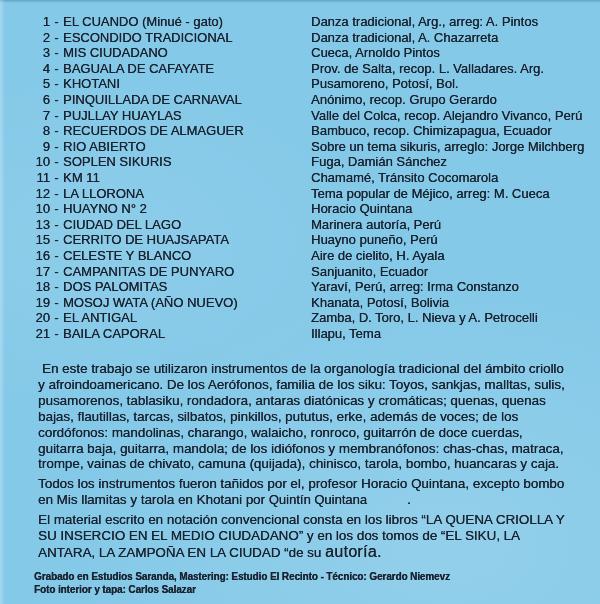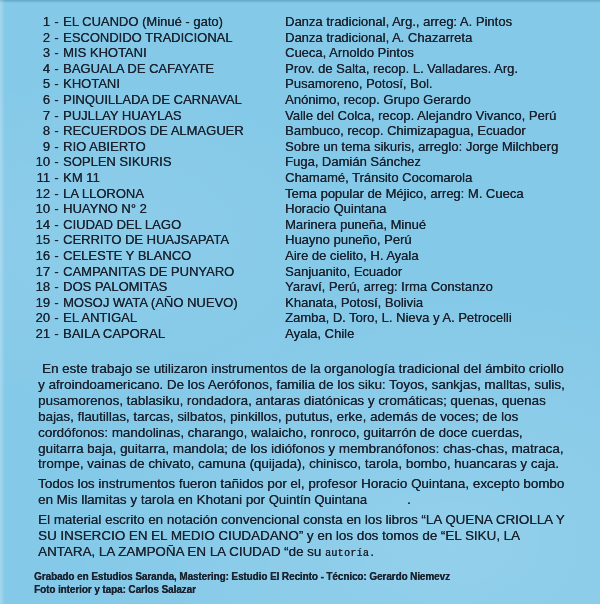--- a/index.html
+++ b/index.html
@@ -27,34 +27,34 @@
 
   
   .tracklist{
     position:absolute;top:14px;left:20px;right:6px;
     font-size:13px;line-height:15.6px;
   }
   .track-row{display:flex;white-space:nowrap;}
   .t-num{width:30px;text-align:right;flex:none;}
   .t-dash{width:13px;text-align:center;flex:none;}
   .t-title{width:222px;flex:none;}
-  .t-desc{flex:1;min-width:0;}
+  .t-desc{flex:1;min-width:0;margin-left:26px;}
 
   
   .body-text{
     position:absolute;top:357px;left:34px;width:541px;
     font-size:13.4px;line-height:15.9px;
   }
   .para{margin:4px;}
   .para.indent{text-indent:4px;}
   .alt-name{font-size:13px;}
   .stray{padding-left:40px;}
   .autoria{
-    font-family:Liberation Mono, monospace;
-    font-size:10px;letter-spacing:.3px;
+    font-family:Liberation Sans, sans-serif;
+    font-size:16px;letter-spacing:.3px;
   }
 
   
   .credits{
     position:absolute;left:34px;top:571px;
     font-size:10.4px;line-height:12.6px;font-weight:700;
     letter-spacing:-0.1px;
     transform:scaleX(0.96);transform-origin:left center;
     white-space:nowrap;
   }
@@ -73,21 +73,21 @@
       </div>
       <div class="track-row">
         <span class="t-num">2</span>
         <span class="t-dash">-</span>
         <span class="t-title">ESCONDIDO TRADICIONAL</span>
         <span class="t-desc">Danza tradicional, A. Chazarreta</span>
       </div>
       <div class="track-row">
         <span class="t-num">3</span>
         <span class="t-dash">-</span>
-        <span class="t-title">MIS KHOTANI</span>
+        <span class="t-title">MIS CIUDADANO</span>
         <span class="t-desc">Cueca, Arnoldo Pintos</span>
       </div>
       <div class="track-row">
         <span class="t-num">4</span>
         <span class="t-dash">-</span>
         <span class="t-title">BAGUALA DE CAFAYATE</span>
         <span class="t-desc">Prov. de Salta, recop. L. Valladares. Arg.</span>
       </div>
       <div class="track-row">
         <span class="t-num">5</span>
@@ -137,24 +137,24 @@
         <span class="t-title">LA LLORONA</span>
         <span class="t-desc">Tema popular de Méjico, arreg: M. Cueca</span>
       </div>
       <div class="track-row">
         <span class="t-num">10</span>
         <span class="t-dash">-</span>
         <span class="t-title">HUAYNO N° 2</span>
         <span class="t-desc">Horacio Quintana</span>
       </div>
       <div class="track-row">
-        <span class="t-num">14</span>
+        <span class="t-num">13</span>
         <span class="t-dash">-</span>
         <span class="t-title">CIUDAD DEL LAGO</span>
-        <span class="t-desc">Marinera puneña, Minué</span>
+        <span class="t-desc">Marinera autoría, Perú</span>
       </div>
       <div class="track-row">
         <span class="t-num">15</span>
         <span class="t-dash">-</span>
         <span class="t-title">CERRITO DE HUAJSAPATA</span>
         <span class="t-desc">Huayno puneño, Perú</span>
       </div>
       <div class="track-row">
         <span class="t-num">16</span>
         <span class="t-dash">-</span>
@@ -182,21 +182,21 @@
       <div class="track-row">
         <span class="t-num">20</span>
         <span class="t-dash">-</span>
         <span class="t-title">EL ANTIGAL</span>
         <span class="t-desc">Zamba, D. Toro, L. Nieva y A. Petrocelli</span>
       </div>
       <div class="track-row">
         <span class="t-num">21</span>
         <span class="t-dash">-</span>
         <span class="t-title">BAILA CAPORAL</span>
-        <span class="t-desc">Ayala, Chile</span>
+        <span class="t-desc">Illapu, Tema</span>
       </div>
     </div>
 
   <div class="body-text">
     <div class="para indent">En este trabajo se utilizaron instrumentos de la organología tradicional del ámbito criollo y afroindoamericano. De los Aerófonos, familia de los siku: Toyos, sankjas, malltas, sulis, pusamorenos, tablasiku, rondadora, antaras diatónicas y cromáticas; quenas, quenas bajas, flautillas, tarcas, silbatos, pinkillos, pututus, erke, además de voces; de los cordófonos: mandolinas, charango, walaicho, ronroco, guitarrón de doce cuerdas, guitarra baja, guitarra, mandola; de los idiófonos y membranófonos: chas-chas, matraca, trompe, vainas de chivato, camuna (quijada), chinisco, tarola, bombo, huancaras y caja.</div>
     <div class="para"><span>Todos los instrumentos fueron tañidos por el, profesor Horacio Quintana, excepto bombo en Mis llamitas y tarola en Khotani por </span><span class="alt-name">Quintín Quintana</span><span class="stray">.</span></div>
     <div class="para"><span>El material escrito en notación convencional consta en los libros “LA QUENA CRIOLLA Y SU INSERCIO EN EL MEDIO CIUDADANO” y en los dos tomos de “EL SIKU, LA ANTARA, LA ZAMPOÑA EN LA CIUDAD “de su </span><span class="autoria">autoría.</span></div>
   </div>
 
   <div class="credits">

